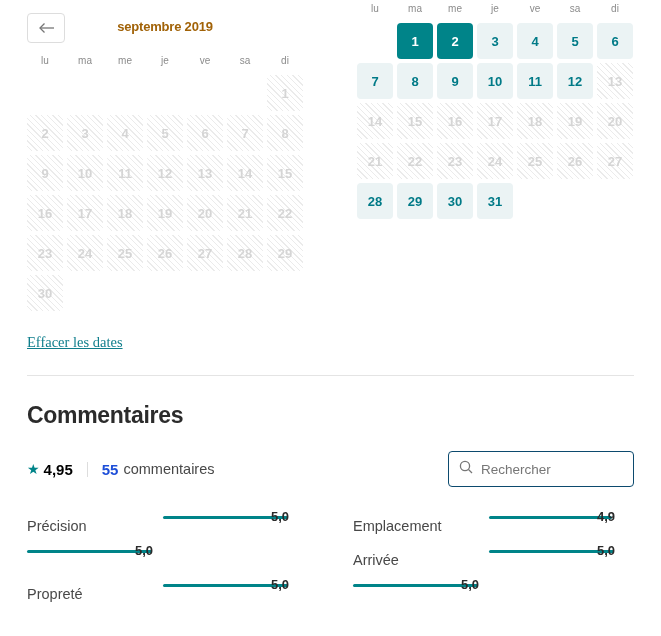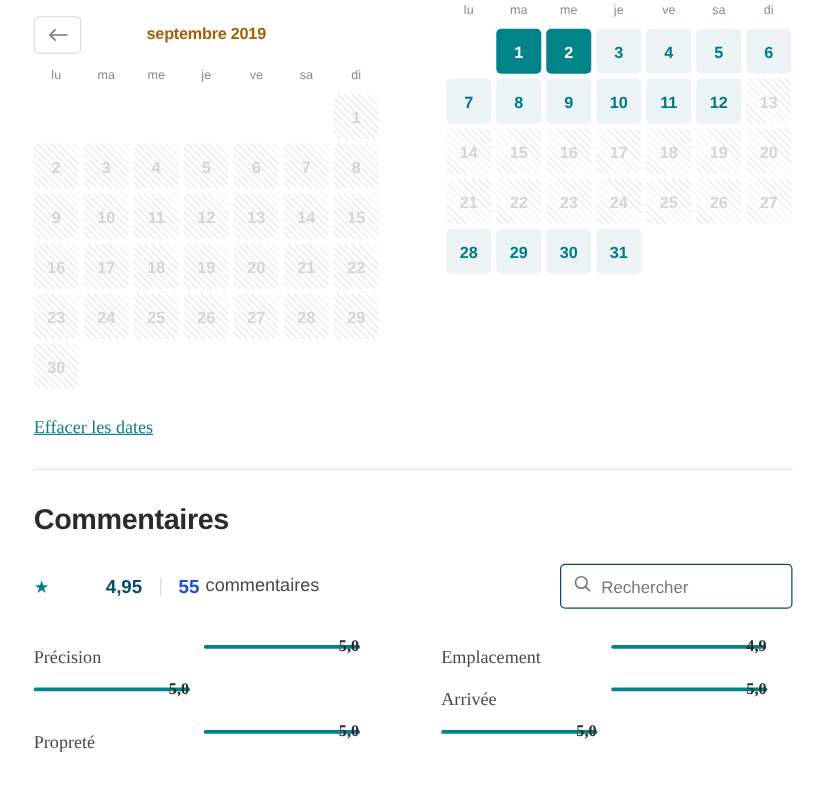--- a/index.html
+++ b/index.html
@@ -148,23 +148,22 @@
     font-size: 14.5px;
   }
   .star-icon {
     color: #008489;
     font-size: 14px;
     margin-right: 4px;
     line-height: 1;
   }
   .rating-value {
     font-weight: bold;
-    color: #0c4a6e;
+    color: #000000;
     font-size: 15px;
-    margin-left: 41px;
   }
   .sep-bar {
     width: 1px;
     height: 15px;
     background: #dddddd;
     margin: 0 14px;
   }
   .count {
     font-weight: bold;
     color: #1d4ed8;
@@ -199,21 +198,20 @@
     padding: 0;
   }
   .search-input::placeholder { color: #767676; opacity: 1; }
 
   
   .categories {
     margin-top: 22px;
     display: grid;
     grid-template-columns: 326px 326px;
     row-gap: 0;
-    font-family: Liberation Serif, serif;
   }
   .cat-row {
     display: flex;
     align-items: center;
     height: 34px;
   }
   .cat-label {
     font-size: 14.5px;
     color: #484848;
     width: 136px;

